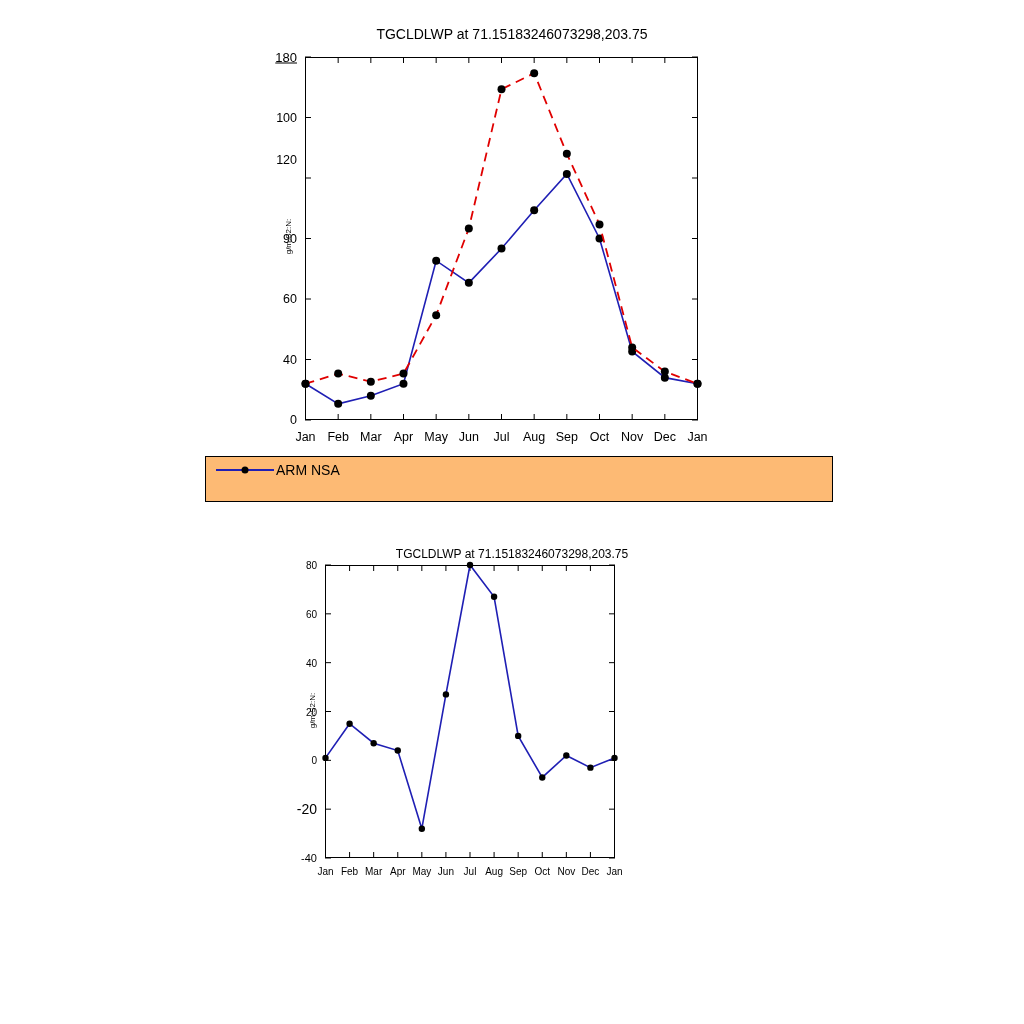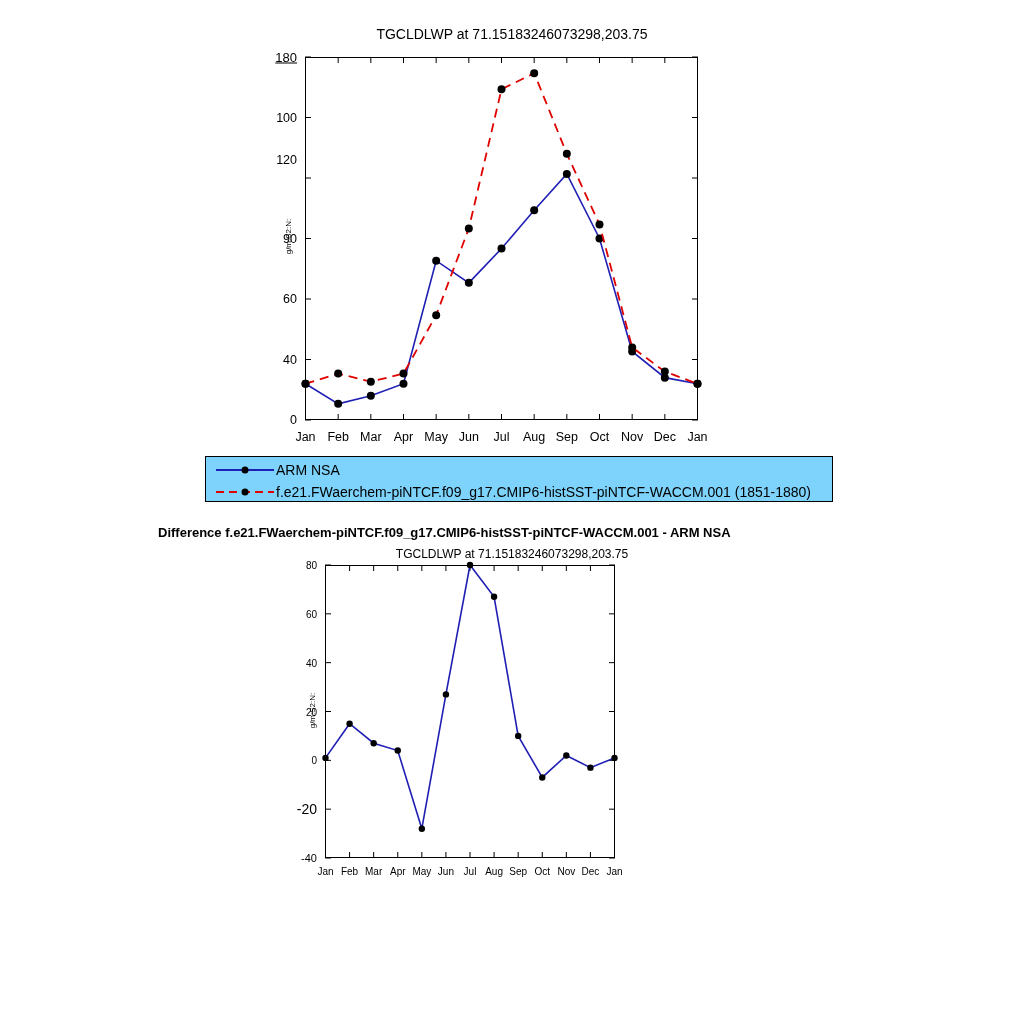--- a/index.html
+++ b/index.html
@@ -80,21 +80,21 @@
     transform: rotate(-90deg);
   }
 
   
   .legend {
     position: absolute;
     left: 205px; top: 456px;
     width: 628px; height: 46px;
     box-sizing: border-box;
     border: 1px solid #000;
-    background: #7dd3fc;
+    background: #fdba74;
   }
   .legend-row {
     position: absolute;
     left: 0;
     height: 22px;
     display: flex;
     align-items: center;
   }
   .legend-row.r1 { top: 2px; }
   .legend-row.r2 { top: 24px; }
@@ -210,32 +210,22 @@
   <div class="legend">
     <div class="legend-row r1">
       <div class="legend-key">
         <svg width="62" height="22">
           <line x1="2" y1="11" x2="60" y2="11" stroke="#1f1fb4" stroke-width="2"></line>
           <circle cx="31" cy="11" r="3.5" fill="#000"></circle>
         </svg>
       </div>
       <span class="legend-label">ARM NSA</span>
     </div>
-    <div class="legend-row r2">
-      <div class="legend-key">
-        <svg width="62" height="22">
-          <line x1="2" y1="11" x2="60" y2="11" stroke="#e00000" stroke-width="2" stroke-dasharray="8,5"></line>
-          <circle cx="31" cy="11" r="3.5" fill="#000"></circle>
-        </svg>
-      </div>
-      <span class="legend-label">f.e21.FWaerchem-piNTCF.f09_g17.CMIP6-histSST-piNTCF-WACCM.001 (1851-1880)</span>
-    </div>
   </div>
 
-  <div class="diff-title">Difference f.e21.FWaerchem-piNTCF.f09_g17.CMIP6-histSST-piNTCF-WACCM.001 - ARM NSA</div>
   <div class="diff-subtitle">TGCLDLWP at 71.15183246073298,203.75</div>
 
   <div class="plot" id="plot-bottom" style="left:325px; top:565px; width:290px; height:293px;">
     <div class="frame" style="width:290px;height:293px;"></div>
     <svg class="series" id="svg-bottom" width="290" height="293">
         <line x1="0" x2="6" y1="293" y2="293" stroke="#000" stroke-width="1"></line>
         <line x1="284" x2="290" y1="293" y2="293" stroke="#000" stroke-width="1"></line>
         <line x1="0" x2="6" y1="244.16666666666669" y2="244.16666666666669" stroke="#000" stroke-width="1"></line>
         <line x1="284" x2="290" y1="244.16666666666669" y2="244.16666666666669" stroke="#000" stroke-width="1"></line>
         <line x1="0" x2="6" y1="195.33333333333334" y2="195.33333333333334" stroke="#000" stroke-width="1"></line>

